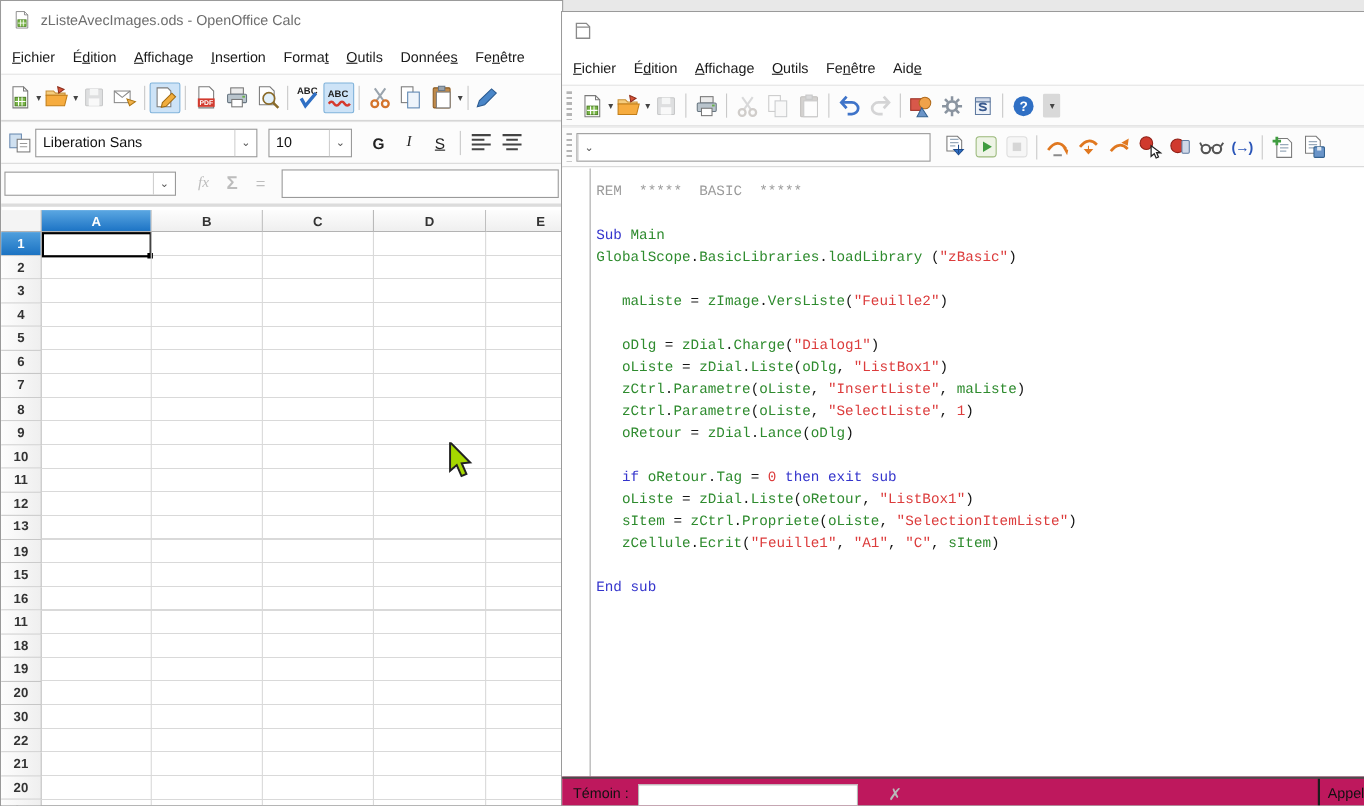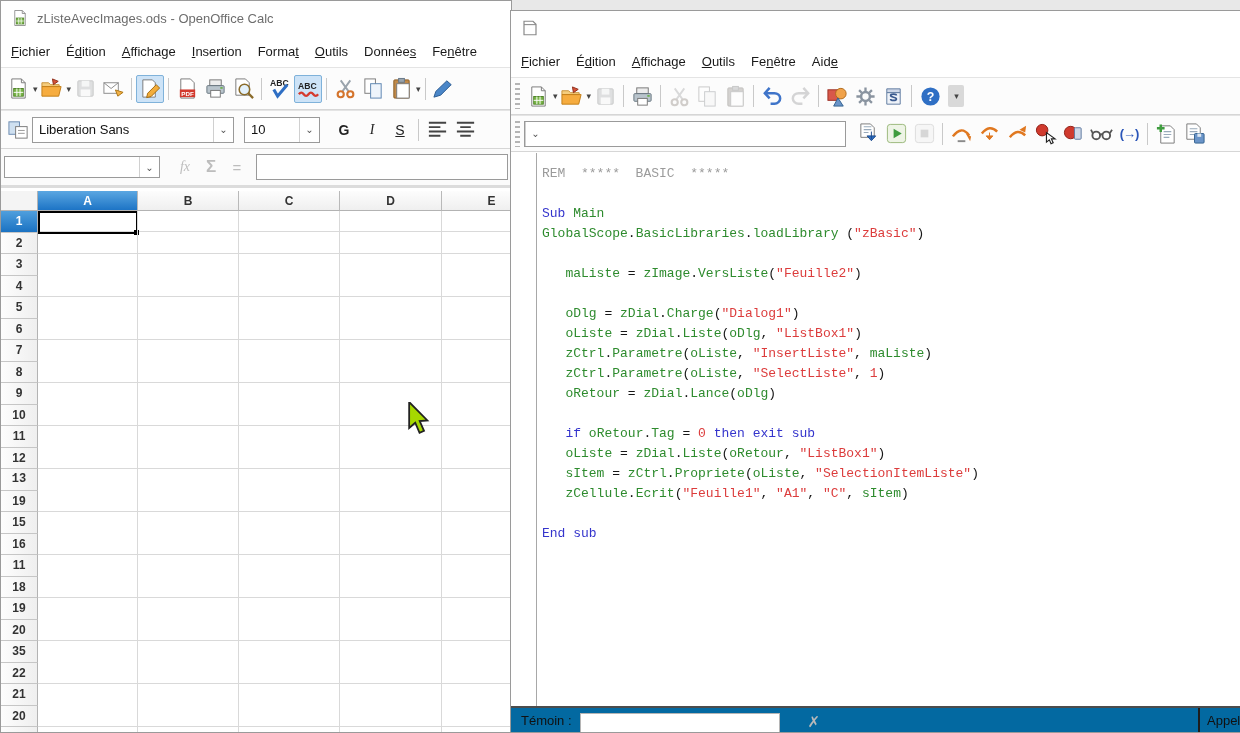--- a/index.html
+++ b/index.html
@@ -65,21 +65,21 @@
   
   #basic { left:510px; top:10px; width:732px; height:723px; }
   .b-toolbar1 { height:38px; }
   .b-toolbar2 { height:37px; }
   .lib-combo { width:322px; }
   .paren-ico { color:#2a55b8; font-size:13px; font-weight:bold; letter-spacing:-1px; }
   .code-area { position:absolute; left:0; top:142px; right:0; height:553px; background:#fff; overflow:hidden; }
   .gutter { position:absolute; left:0; top:0; bottom:0; width:26px; background:#fff; border-right:1px solid #a8a8a8; }
   .code-lines { position:absolute; left:27px; top:0; right:0; bottom:0; padding:11px 0 0 4px;
     font-family:"Liberation Mono","DejaVu Sans Mono",monospace; font-size:13px; line-height:20px; white-space:pre; }
-  .watchbar { position:absolute; left:0; top:695px; right:0; height:28px; background:#0369a1;
+  .watchbar { position:absolute; left:0; top:695px; right:0; height:28px; background:#be185d;
     border-top:2px solid #4c4c4c; display:flex; align-items:flex-start; padding-top:5px; font-size:13px; }
   .watch-label { margin-left:10px; color:#111; white-space:nowrap; }
   .watch-input { width:200px; height:22px; background:#fff; border:1px solid #b5b5b5; margin-left:8px; }
   .watch-del { margin-left:28px; color:#b9b9b9; font-size:15px; }
   .calls-divider { position:absolute; left:687px; top:0; bottom:0; width:2px; background:#1d1d1d; }
   .calls-label { position:absolute; left:696px; top:5px; color:#111; white-space:nowrap; }
 
   
   #cursor { position:absolute; z-index:99; }
 </style>
@@ -420,21 +420,21 @@
         <div class="rowhdr" style="height: 21.5px;">11</div>
         <div class="rowhdr" style="height: 21.5px;">12</div>
         <div class="rowhdr" style="height: 21.5px; font-family: Liberation Mono, monospace;">13</div>
         <div class="rowhdr" style="height: 21.5px;">19</div>
         <div class="rowhdr" style="height: 21.5px;">15</div>
         <div class="rowhdr" style="height: 21.5px;">16</div>
         <div class="rowhdr" style="height: 21.5px;">11</div>
         <div class="rowhdr" style="height: 21.5px;">18</div>
         <div class="rowhdr" style="height: 21.5px;">19</div>
         <div class="rowhdr" style="height: 21.5px;">20</div>
-        <div class="rowhdr" style="height: 21.5px;">35</div>
+        <div class="rowhdr" style="height: 21.5px;">30</div>
         <div class="rowhdr" style="height: 21.5px;">22</div>
         <div class="rowhdr" style="height: 21.5px;">21</div>
         <div class="rowhdr" style="height: 21.5px;">20</div>
         <div class="rowhdr" style="height: 21.5px;">25</div>
       </div>
     <div class="cells">
       <div class="cellsel" style="left: 0px; top: 0px; width: 100px; height: 22.5px;"></div>
     <div class="vline" style="left: 99px;"></div>
         <div class="vline" style="left: 200px;"></div>
         <div class="vline" style="left: 301px;"></div>

